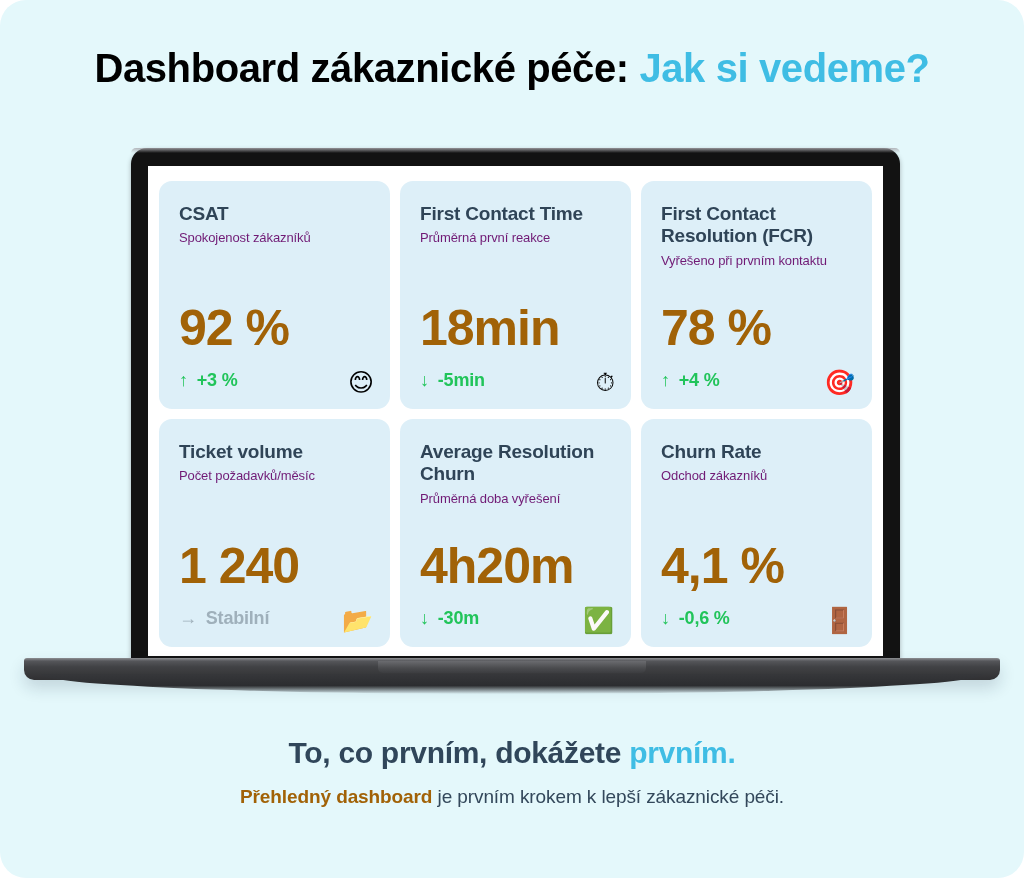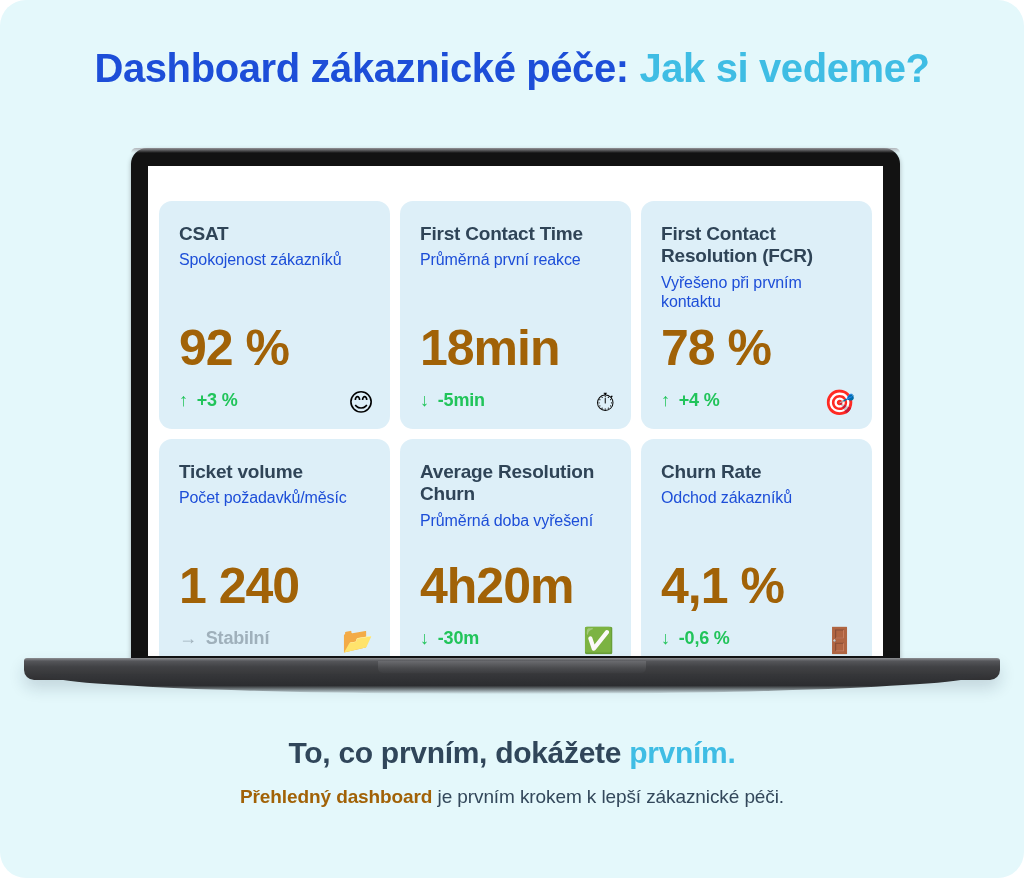--- a/index.html
+++ b/index.html
@@ -29,21 +29,21 @@
     top: 44px;
     left: 0;
     width: 1024px;
     text-align: center;
     font-size: 40px;
     font-weight: bold;
     letter-spacing: -0.4px;
     line-height: 1.2;
     white-space: nowrap;
   }
-  .headline .dark { color: #1d4ed8; }
+  .headline .dark { color: #000000; }
   .headline .accent { color: #3fbde4; }
 
   
   .laptop {
     position: absolute;
     left: 0;
     top: 148px;
     width: 1024px;
     height: 540px;
   }
@@ -111,40 +111,39 @@
   
   .grid {
     position: absolute;
     left: 11px;
     top: 15px;
     width: 713px;
     display: grid;
     grid-template-columns: repeat(3, 1fr);
     grid-template-rows: 228px 228px;
     gap: 10px;
-    margin-top: 20px;
   }
   .card {
     background: #ddeff8;
     border-radius: 13px;
     padding: 22px 20px 14px 20px;
     box-sizing: border-box;
     position: relative;
     overflow: hidden;
   }
   .card-title {
     color: #2f4457;
     font-size: 19px;
     font-weight: bold;
     line-height: 1.18;
     letter-spacing: -0.2px;
   }
   .card-sub {
-    color: #1d4ed8;
-    font-size: 16px;
+    color: #701a75;
+    font-size: 13px;
     font-weight: normal;
     margin-top: 5px;
     line-height: 1.2;
     letter-spacing: -0.1px;
   }
   .card-value {
     position: absolute;
     left: 20px;
     bottom: 56px;
     color: #a16207;

